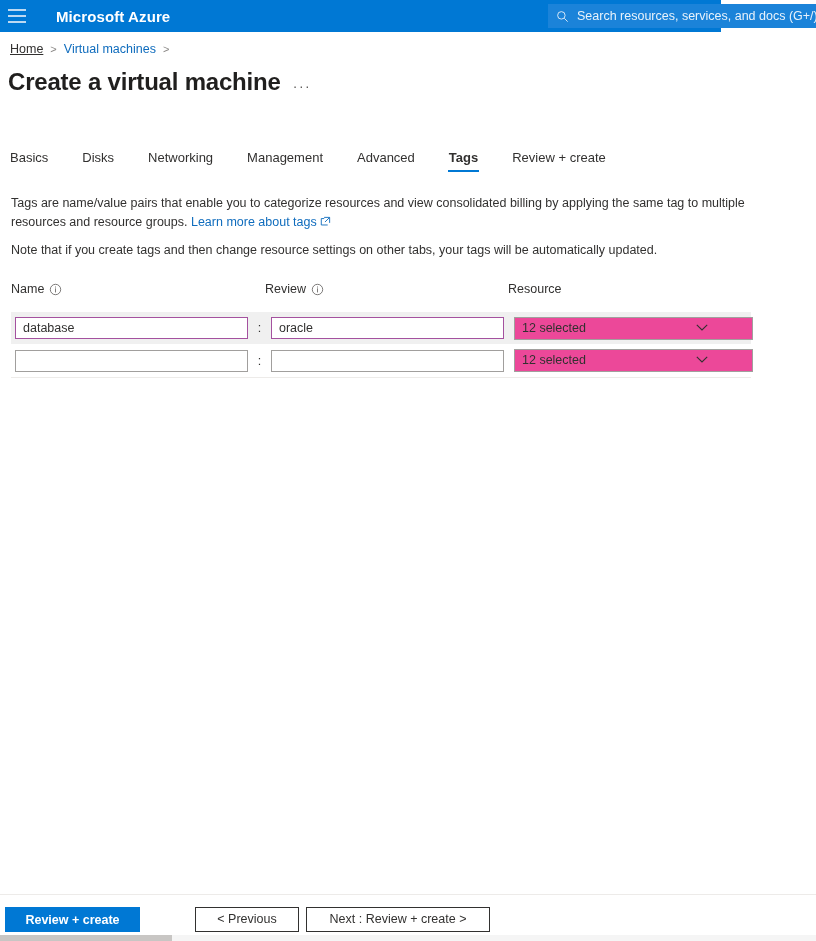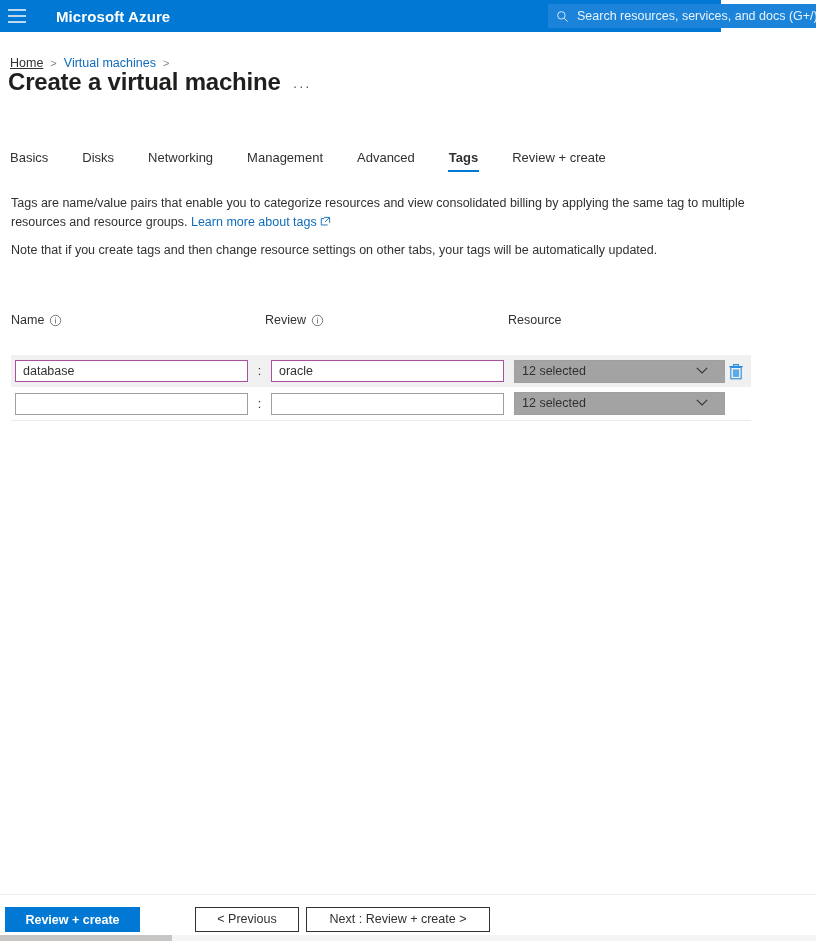--- a/index.html
+++ b/index.html
@@ -75,21 +75,21 @@
   }
   .searchbox .ph {
     color: #e8f2fb;
     font-size: 12.5px;
     white-space: nowrap;
   }
 
   
   .breadcrumb {
     position: absolute;
-    top: 56px;
+    top: 42px;
     left: 10px;
     font-size: 12.5px;
     display: flex;
     align-items: center;
     gap: 7px;
     white-space: nowrap;
   }
   .bc-home {
     color: #323130;
     text-decoration: underline;
@@ -188,22 +188,21 @@
   .tag-table {
     position: absolute;
     left: 11px;
     top: 278px;
     width: 740px;
   }
   .thead {
     display: flex;
     align-items: center;
     height: 22px;
-    padding-bottom: 24px;
-    margin-top: 31px;
+    padding-bottom: 12px;
   }
   .th {
     font-size: 12.5px;
     color: #323130;
     display: flex;
     align-items: center;
     gap: 5px;
     white-space: nowrap;
   }
   .th-name  { width: 254px; }
@@ -252,25 +251,25 @@
     font-size: 12.5px;
     color: #323130;
   }
   .sel-wrap {
     position: relative;
     width: 201px;
     height: 23px;
     margin-left: 10px;
   }
   .sel {
-    width: 211px;
+    width: 239px;
     height: 23px;
     box-sizing: border-box;
     border: 1px solid #a19f9d;
-    background: #a3a3a3;
+    background: #ec4899;
     font-size: 12.5px;
     color: #323130;
     padding: 0 24px 0 7px;
     line-height: 21px;
     cursor: pointer;
     white-space: nowrap;
     overflow: hidden;
   }
   .chev {
     position: absolute;

